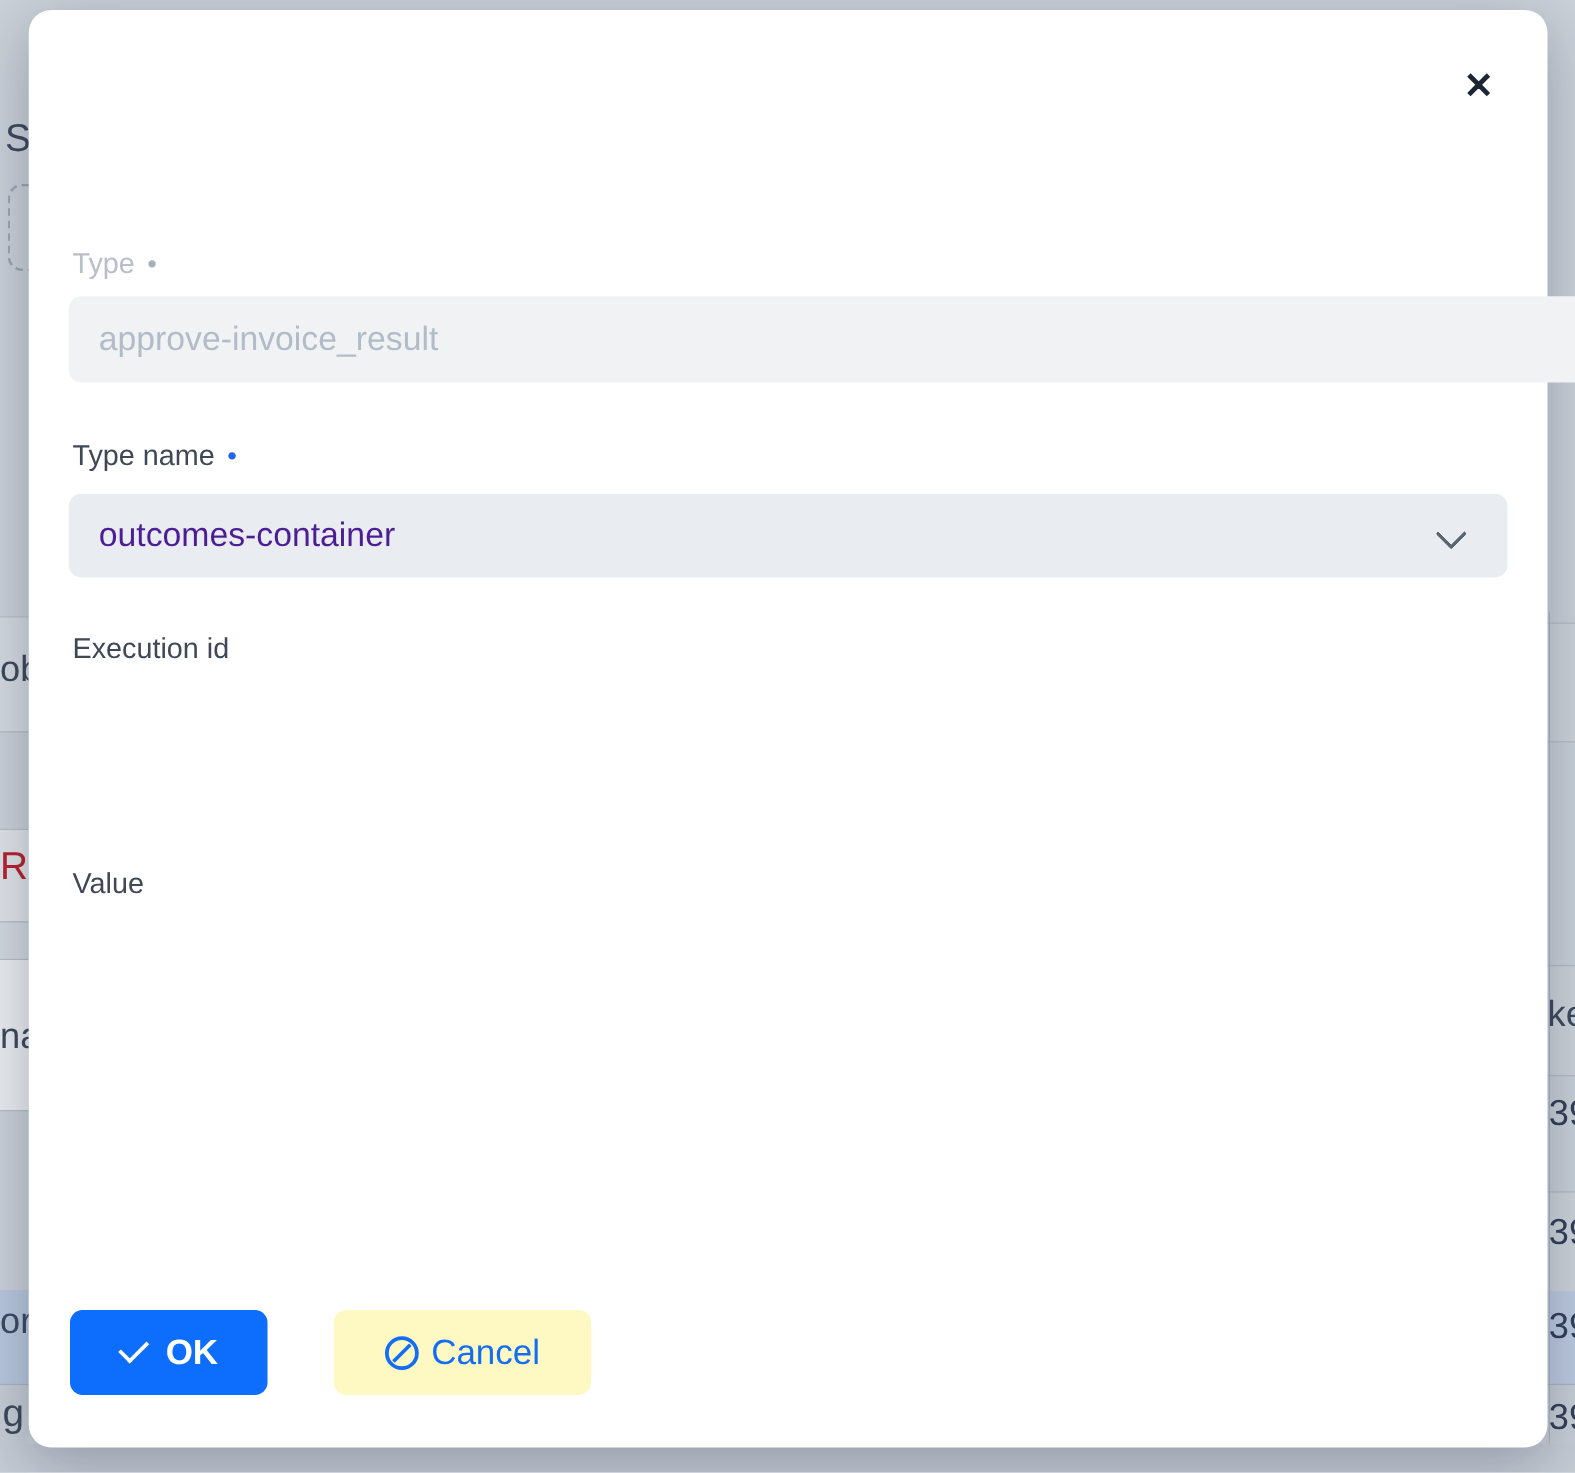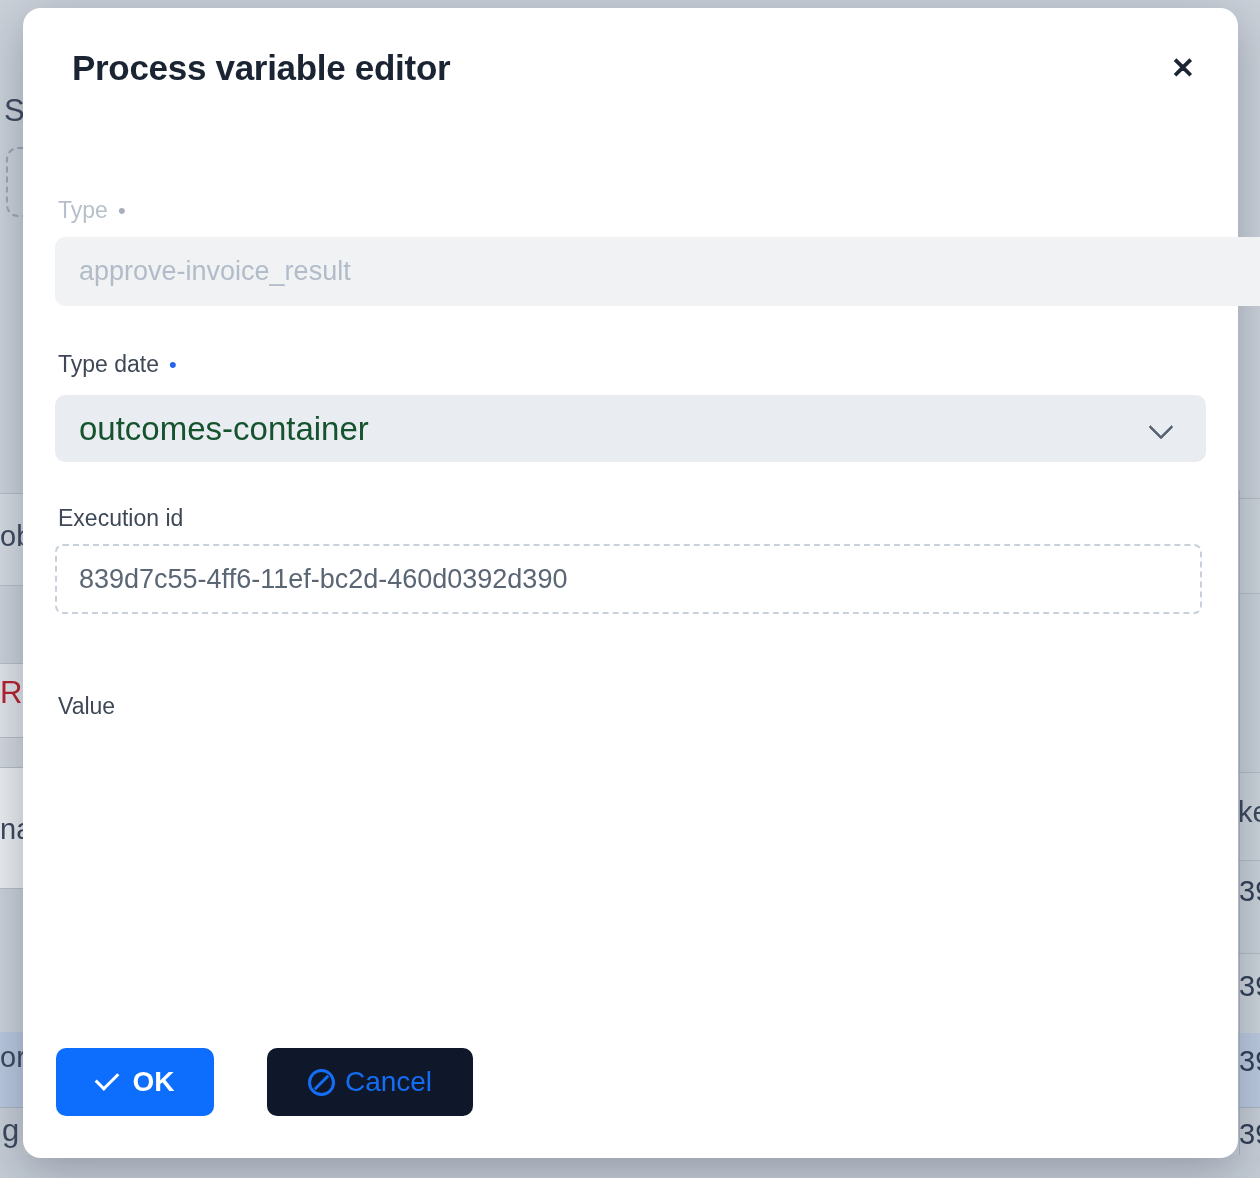--- a/index.html
+++ b/index.html
@@ -33,39 +33,39 @@
   .label-muted{color:#b6bfca;}
   .dot-gray{color:#a6afbb;}
   .dot-blue{color:#2563eb;}
 
   .text-input{position:absolute;left:32px;width:1248px;box-sizing:border-box;border:none;
          font-family:"Liberation Sans",sans-serif;}
   .name-input{top:229px;height:69px;background:#f0f2f4;border-radius:10px;
          padding:0 24px;font-size:27px;color:#b2bcc9;}
   .select-box{position:absolute;left:32px;top:387px;width:1151px;height:67px;background:#e9edf2;
          border-radius:10px;cursor:pointer;}
-  .select-value{position:absolute;left:24px;top:0;line-height:67px;font-size:33px;color:#14532d;}
+  .select-value{position:absolute;left:24px;top:0;line-height:67px;font-size:27px;color:#4c1d95;}
   .chevron{position:absolute;right:36px;top:23px;width:15px;height:15px;
          border-right:3.5px solid #5a6573;border-bottom:3.5px solid #5a6573;
          transform:rotate(45deg);border-radius:2px;}
   .dashed-input{left:32px;width:1147px;border:2px dashed #c8d0db;border-radius:8px;background:#fff;
          font-size:27px;color:#5b6675;}
   .exec-input{position:absolute;top:536px;height:70px;padding:0 22px;}
   .value-area{position:absolute;top:700px;height:189px;padding:20px 22px;line-height:44px;
          white-space:pre-line;resize:none;overflow:hidden;box-sizing:border-box;
          font-family:"Liberation Sans",sans-serif;}
 
   .btn{position:absolute;top:1040px;height:68px;border:none;border-radius:10px;display:flex;
        align-items:center;justify-content:center;cursor:pointer;
        font-family:"Liberation Sans",sans-serif;padding:0;}
   .btn-ok{left:33px;width:158px;background:#0d6efd;gap:15px;}
   .btn-ok .btn-label{color:#ffffff;font-size:28px;font-weight:600;}
   .check-icon{display:inline-block;width:19px;height:10px;border-left:3.5px solid #fff;
        border-bottom:3.5px solid #fff;transform:rotate(-45deg);margin-top:-7px;}
-  .btn-cancel{left:244px;width:206px;background:#0f172a;gap:10px;}
+  .btn-cancel{left:244px;width:206px;background:#fef9c3;gap:10px;}
   .btn-cancel .btn-label{color:#146df5;font-size:28px;font-weight:500;}
   .ban-icon{position:relative;width:27px;height:27px;border:3px solid #146df5;border-radius:50%;
        display:flex;align-items:center;justify-content:center;box-sizing:border-box;}
   .ban-icon::after{content:"";width:3px;height:19px;background:#146df5;transform:rotate(45deg);}
 </style>
 </head>
 <body>
 
 <div class="page">
 
@@ -99,42 +99,40 @@
     <span class="frag" style="left:1px;top:797px;">ke</span>
     <span class="frag frag-digit" style="left:2px;top:876px;">39</span>
     <span class="frag frag-digit" style="left:2px;top:971px;">39</span>
     <span class="frag frag-digit" style="left:2px;top:1046px;">39</span>
     <span class="frag frag-digit" style="left:2px;top:1119px;">39</span>
   </div>
 
   <div class="bg-bottom-mid"></div>
 
   <div class="modal">
-    <div class="modal-title">Process variable editor</div>
     <button class="close-btn">✕</button>
 
     <div class="field-label" style="top:189px;">
       <span class="label-muted">Type</span>
       <span class="req-dot dot-gray">•</span>
     </div>
     <input class="text-input name-input" disabled="" value="approve-invoice_result" style="">
 
     <div class="field-label" style="top:343px;">
-      <span>Type date</span>
+      <span>Type name</span>
       <span class="req-dot dot-blue">•</span>
     </div>
     <div class="select-box">
       <span class="select-value">outcomes-container</span>
       <span class="chevron"></span>
     </div>
 
     <div class="field-label" style="top:497px;">
       <span>Execution id</span>
     </div>
-    <input class="text-input dashed-input exec-input" value="839d7c55-4ff6-11ef-bc2d-460d0392d390" style="">
 
     <div class="field-label" style="top:685px;">
       <span>Value</span>
     </div>
 
     <button class="btn btn-ok">
       <span class="check-icon"></span>
       <span class="btn-label">OK</span>
     </button>
     <button class="btn btn-cancel">

